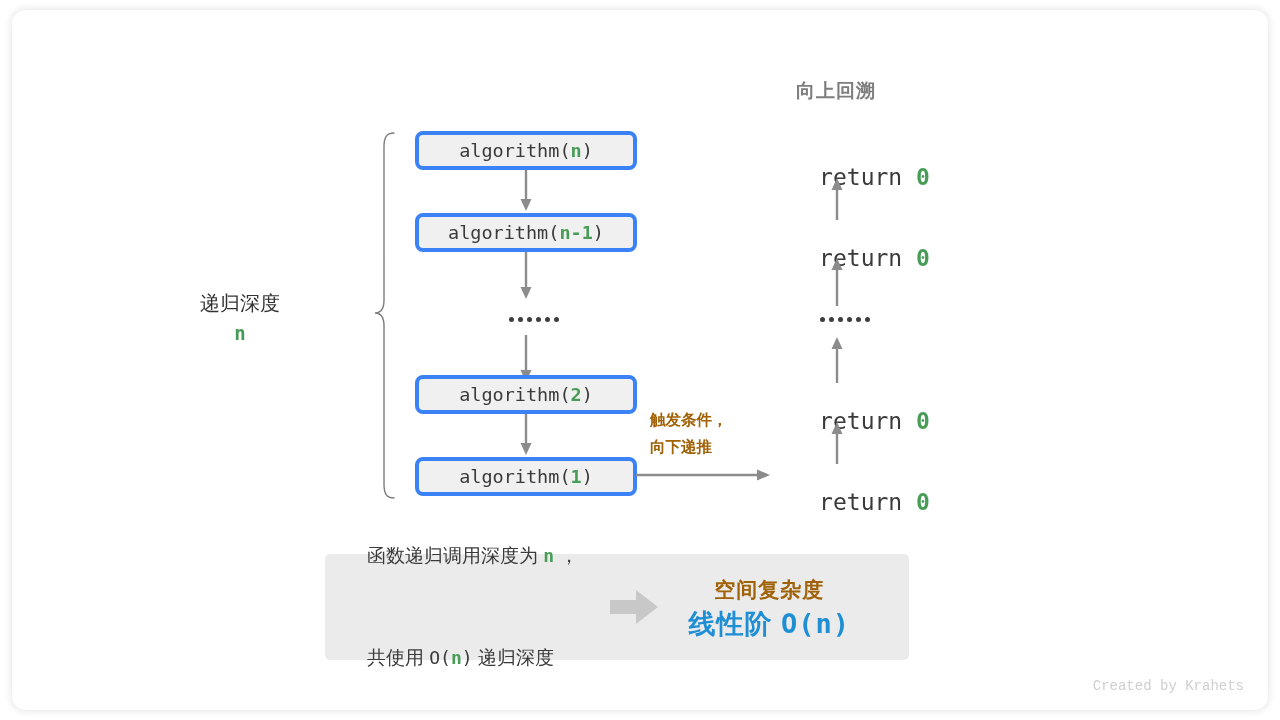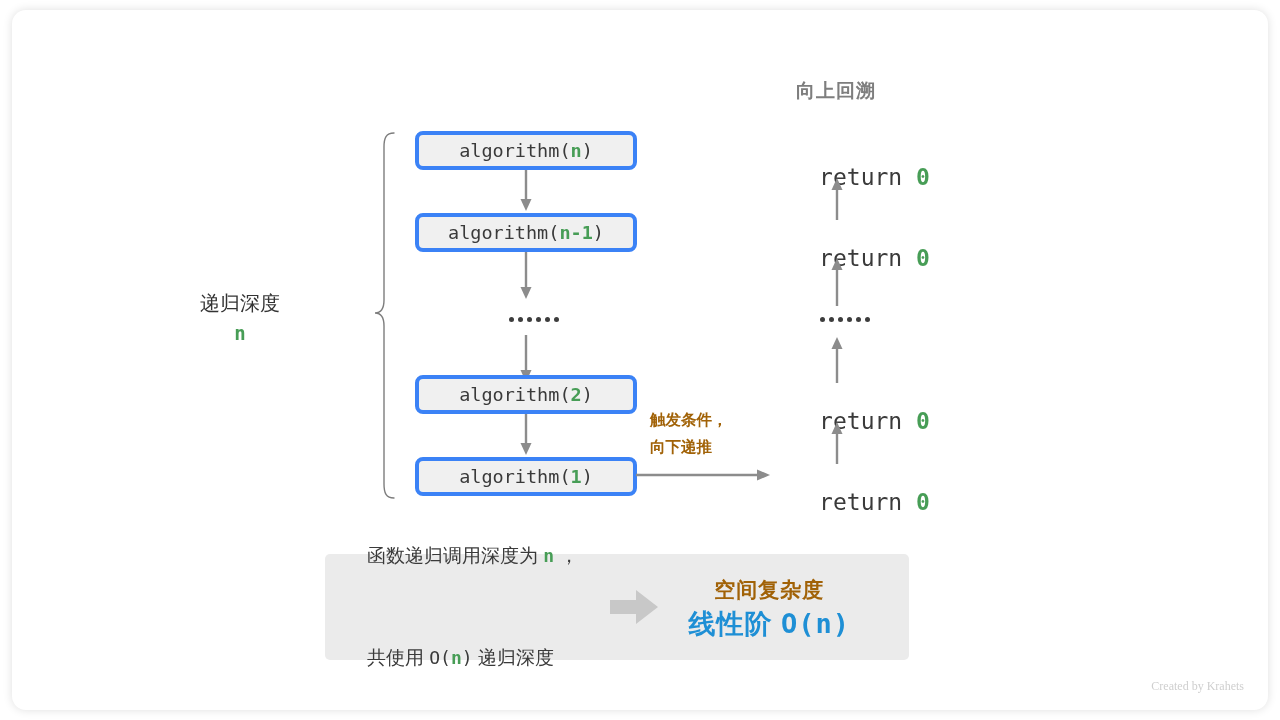--- a/index.html
+++ b/index.html
@@ -165,22 +165,22 @@
     line-height: 34px;
     letter-spacing: 1px;
     white-space: nowrap;
   }
   .sum-right .t2 .mono {
     font-family: "DejaVu Sans Mono", "Liberation Mono", monospace;
   }
 
   
   #credit {
-    font-family: Liberation Serif, serif;
-    font-size: 12px;
+    font-family: Liberation Mono, monospace;
+    font-size: 14px;
     color: #cfcfcf;
     white-space: nowrap;
   }
 </style>
 </head>
 <body>
 
 <div id="card">
   <div id="stage">
 

